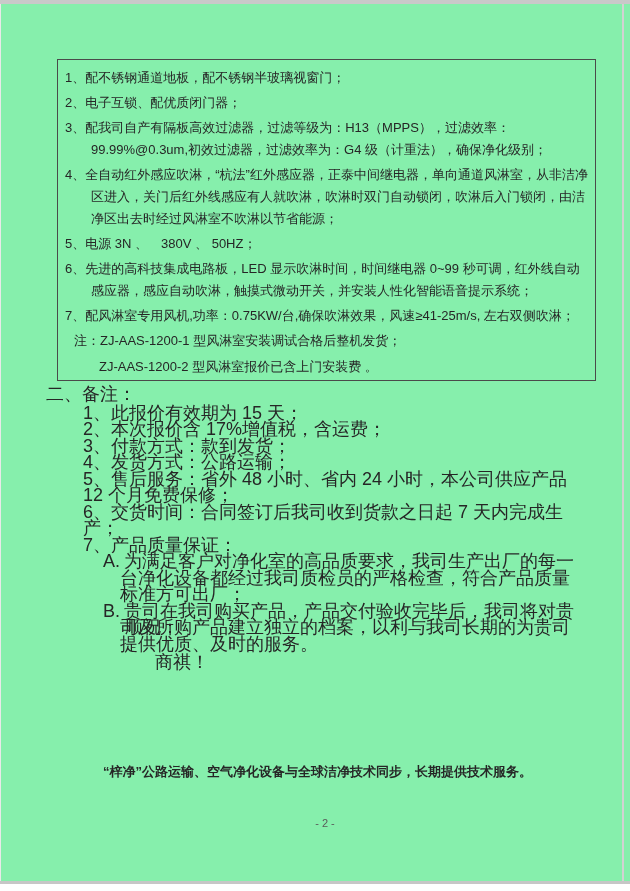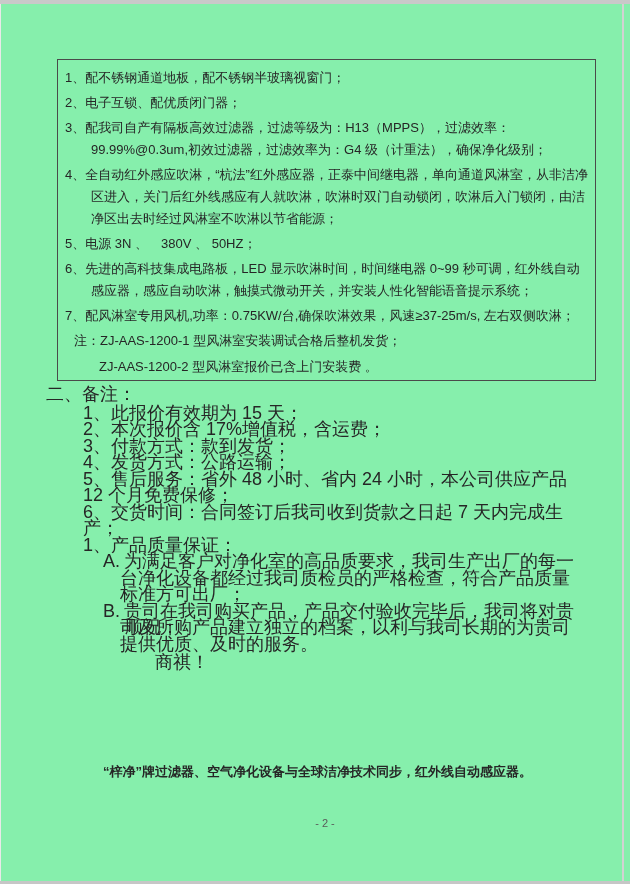--- a/index.html
+++ b/index.html
@@ -58,39 +58,39 @@
   <div class="edge-right"></div>
   <div class="edge-left"></div>
 
   <div class="spec-box">
     <div class="spec-item"><span>1、</span><span>配不锈钢通道地板，配不锈钢半玻璃视窗门；</span></div>
     <div class="spec-item"><span>2、</span><span>电子互锁、配优质闭门器；</span></div>
     <div class="spec-item"><span>3、</span><span>配我司自产有隔板高效过滤器，过滤等级为：H13（MPPS），过滤效率：99.99%@0.3um,初效过滤器，过滤效率为：G4 级（计重法），确保净化级别；</span></div>
     <div class="spec-item"><span>4、</span><span>全自动红外感应吹淋，“杭法”红外感应器，正泰中间继电器，单向通道风淋室，从非洁净区进入，关门后红外线感应有人就吹淋，吹淋时双门自动锁闭，吹淋后入门锁闭，由洁净区出去时经过风淋室不吹淋以节省能源；</span></div>
     <div class="spec-item"><span>5、</span><span>电源 3N 、　380V 、 50HZ；</span></div>
     <div class="spec-item"><span>6、</span><span>先进的高科技集成电路板，LED 显示吹淋时间，时间继电器 0~99 秒可调，红外线自动感应器，感应自动吹淋，触摸式微动开关，并安装人性化智能语音提示系统；</span></div>
-    <div class="spec-item"><span>7、</span><span>配风淋室专用风机,功率：0.75KW/台,确保吹淋效果，风速≥37-25m/s, 左右双侧吹淋；</span></div>
+    <div class="spec-item"><span>7、</span><span>配风淋室专用风机,功率：0.75KW/台,确保吹淋效果，风速≥41-25m/s, 左右双侧吹淋；</span></div>
     <div class="spec-note-first"><span>注：</span><span>ZJ-AAS-1200-1 型风淋室安装调试合格后整机发货；</span></div>
     <div class="spec-note-cont"><span>ZJ-AAS-1200-2 型风淋室报价已含上门安装费 。</span></div>
   </div>
 
   <div class="remarks">
     <div class="remark-heading">二、备注：</div>
     <div class="remark-item">1、此报价有效期为 15 天；</div>
     <div class="remark-item">2、本次报价含 17%增值税，含运费；</div>
     <div class="remark-item">3、付款方式：款到发货；</div>
     <div class="remark-item">4、发货方式：公路运输；</div>
     <div class="remark-item">5、售后服务：省外 48 小时、省内 24 小时，本公司供应产品 12 个月免费保修；</div>
     <div class="remark-item">6、交货时间：合同签订后我司收到货款之日起 7 天内完成生产；</div>
-    <div class="remark-item">1、产品质量保证：</div>
+    <div class="remark-item">7、产品质量保证：</div>
     <div class="remark-sub"><span class="sub-num">A.</span><span>为满足客户对净化室的高品质要求，我司生产出厂的每一台净化设备都经过我司质检员的严格检查，符合产品质量标准方可出厂；</span></div>
     <div class="remark-sub"><span class="sub-num">B.</span><span>贵司在我司购买产品，产品交付验收完毕后，我司将对贵司及所购产品建立独立的档案，以利与我司长期的为贵司提供优质、及时的服务。</span></div>
   </div>
 
   <div class="closing">
     <div>顺祝：</div>
     <div class="closing-line2">商祺！</div>
   </div>
 
-  <div class="slogan">“梓净”牌过滤器、空气净化设备与全球洁净技术同步，红外线自动感应器。</div>
+  <div class="slogan">“梓净”公路运输、空气净化设备与全球洁净技术同步，长期提供技术服务。</div>
 
   <div class="page-num">- 2 -</div>
 </div>
 
 </body></html>

